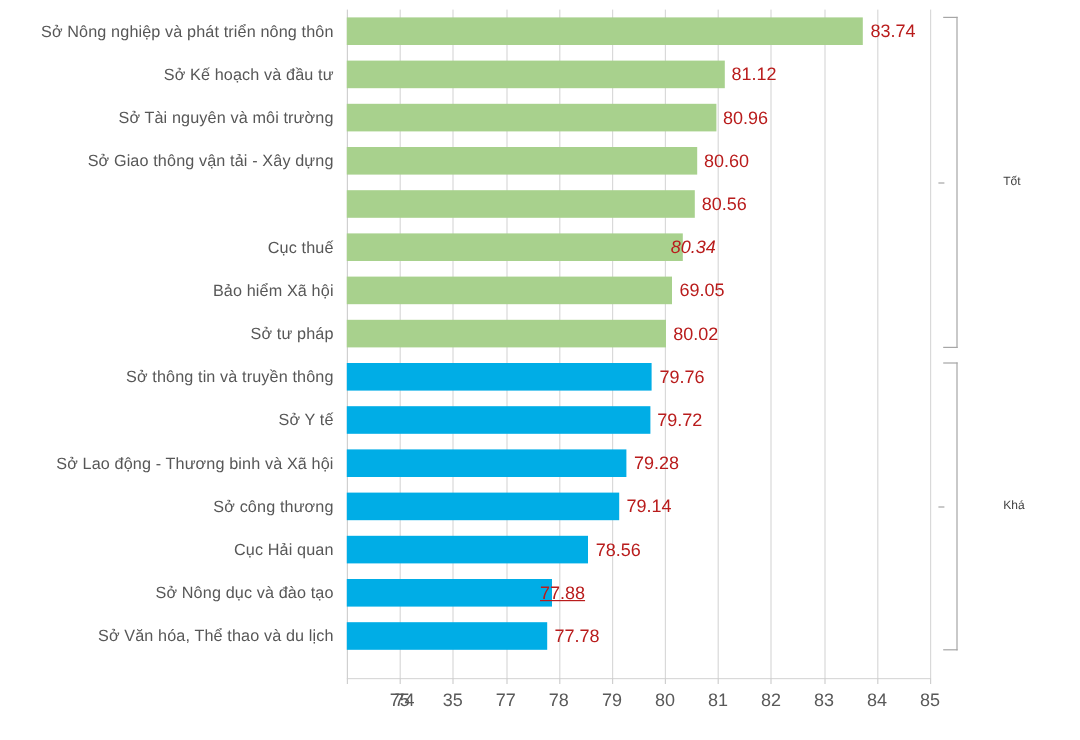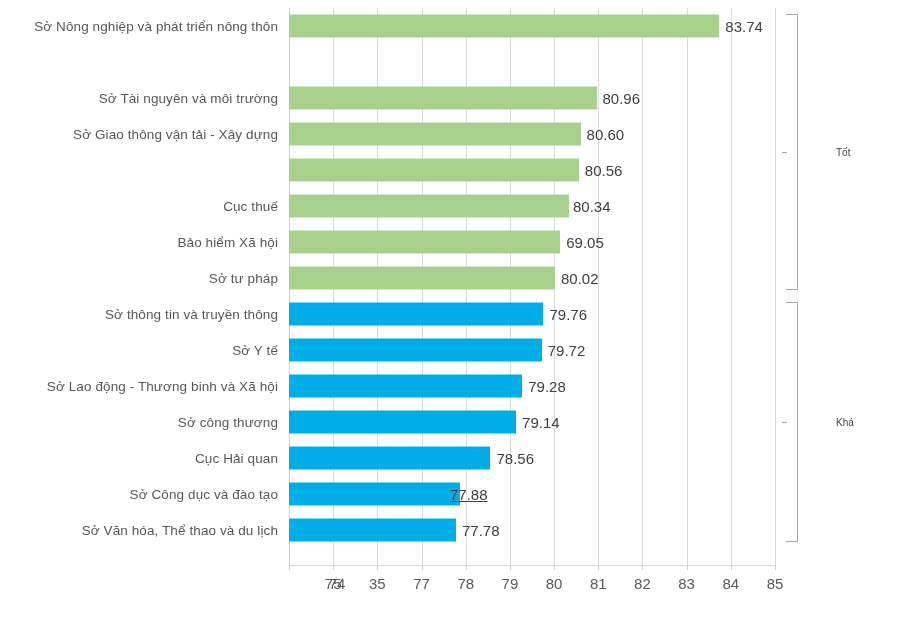--- a/index.html
+++ b/index.html
@@ -91,21 +91,21 @@
     height: 23px;
   }
   .bar.good  { background: #a8d18d; }
   .bar.fair  { background: #00ade6; }
 
   .val-label {
     position: absolute;
     top: 50%;
     transform: translateY(-50%);
     font-size: 15px;
-    color: #404040;
+    color: #b91c1c;
     white-space: nowrap;
     padding-left: 6px;
   }
 
   
   .xticks {
     position: absolute;
     left: 289px;
     top: 565px;
     width: 486px;
@@ -176,20 +176,27 @@
   <div class="axis-baseline"></div>
 
   <div class="rows" id="rows">
       <div class="row" style="top: 8px;">
         <div class="cat-label">Sở Nông nghiệp và phát triển nông thôn</div>
         <div class="bar-wrap">
           <div class="bar good" style="width: 430.331px;"></div>
           <div class="val-label" style="left: 430.331px;">83.74</div>
         </div>
       </div>
+      <div class="row" style="top: 44px;">
+        <div class="cat-label"> Sở Kế hoạch và đầu tư</div>
+        <div class="bar-wrap">
+          <div class="bar good" style="width: 314.575px;"></div>
+          <div class="val-label" style="left: 314.575px;">81.12</div>
+        </div>
+      </div>
       <div class="row" style="top: 80px;">
         <div class="cat-label">Sở Tài nguyên và môi trường</div>
         <div class="bar-wrap">
           <div class="bar good" style="width: 307.505px;"></div>
           <div class="val-label" style="left: 307.505px;">80.96</div>
         </div>
       </div>
       <div class="row" style="top: 116px;">
         <div class="cat-label">Sở Giao thông vận tải - Xây dựng</div>
         <div class="bar-wrap">
@@ -200,21 +207,21 @@
       <div class="row" style="top: 152px;">
         <div class="bar-wrap">
           <div class="bar good" style="width: 289.833px;"></div>
           <div class="val-label" style="left: 289.833px;">80.56</div>
         </div>
       </div>
       <div class="row" style="top: 188px;">
         <div class="cat-label">Cục thuế</div>
         <div class="bar-wrap">
           <div class="bar good" style="width: 280.113px;"></div>
-          <div class="val-label" style="left: 278px;">80.34</div>
+          <div class="val-label" style="left: 264px; font-style: italic;">80.34</div>
         </div>
       </div>
       <div class="row" style="top: 224px;">
         <div class="cat-label">Bảo hiểm Xã hội</div>
         <div class="bar-wrap">
           <div class="bar good" style="width: 271.276px;"></div>
           <div class="val-label" style="left: 271.276px;">69.05</div>
         </div>
       </div>
       <div class="row" style="top: 260px;">
@@ -253,21 +260,21 @@
         </div>
       </div>
       <div class="row" style="top: 440px;">
         <div class="cat-label">Cục Hải quan</div>
         <div class="bar-wrap">
           <div class="bar fair" style="width: 201.469px;"></div>
           <div class="val-label" style="left: 201.469px;">78.56</div>
         </div>
       </div>
       <div class="row" style="top: 476px;">
-        <div class="cat-label">Sở Công dục và đào tạo</div>
+        <div class="cat-label">Sở Nông dục và đào tạo</div>
         <div class="bar-wrap">
           <div class="bar fair" style="width: 171.425px;"></div>
           <div class="val-label" style="left: 155px; text-decoration: underline;">77.88</div>
         </div>
       </div>
       <div class="row" style="top: 512px;">
         <div class="cat-label">Sở Văn hóa, Thể thao và du lịch</div>
         <div class="bar-wrap">
           <div class="bar fair" style="width: 167.007px;"></div>
           <div class="val-label" style="left: 167.007px;">77.78</div>

